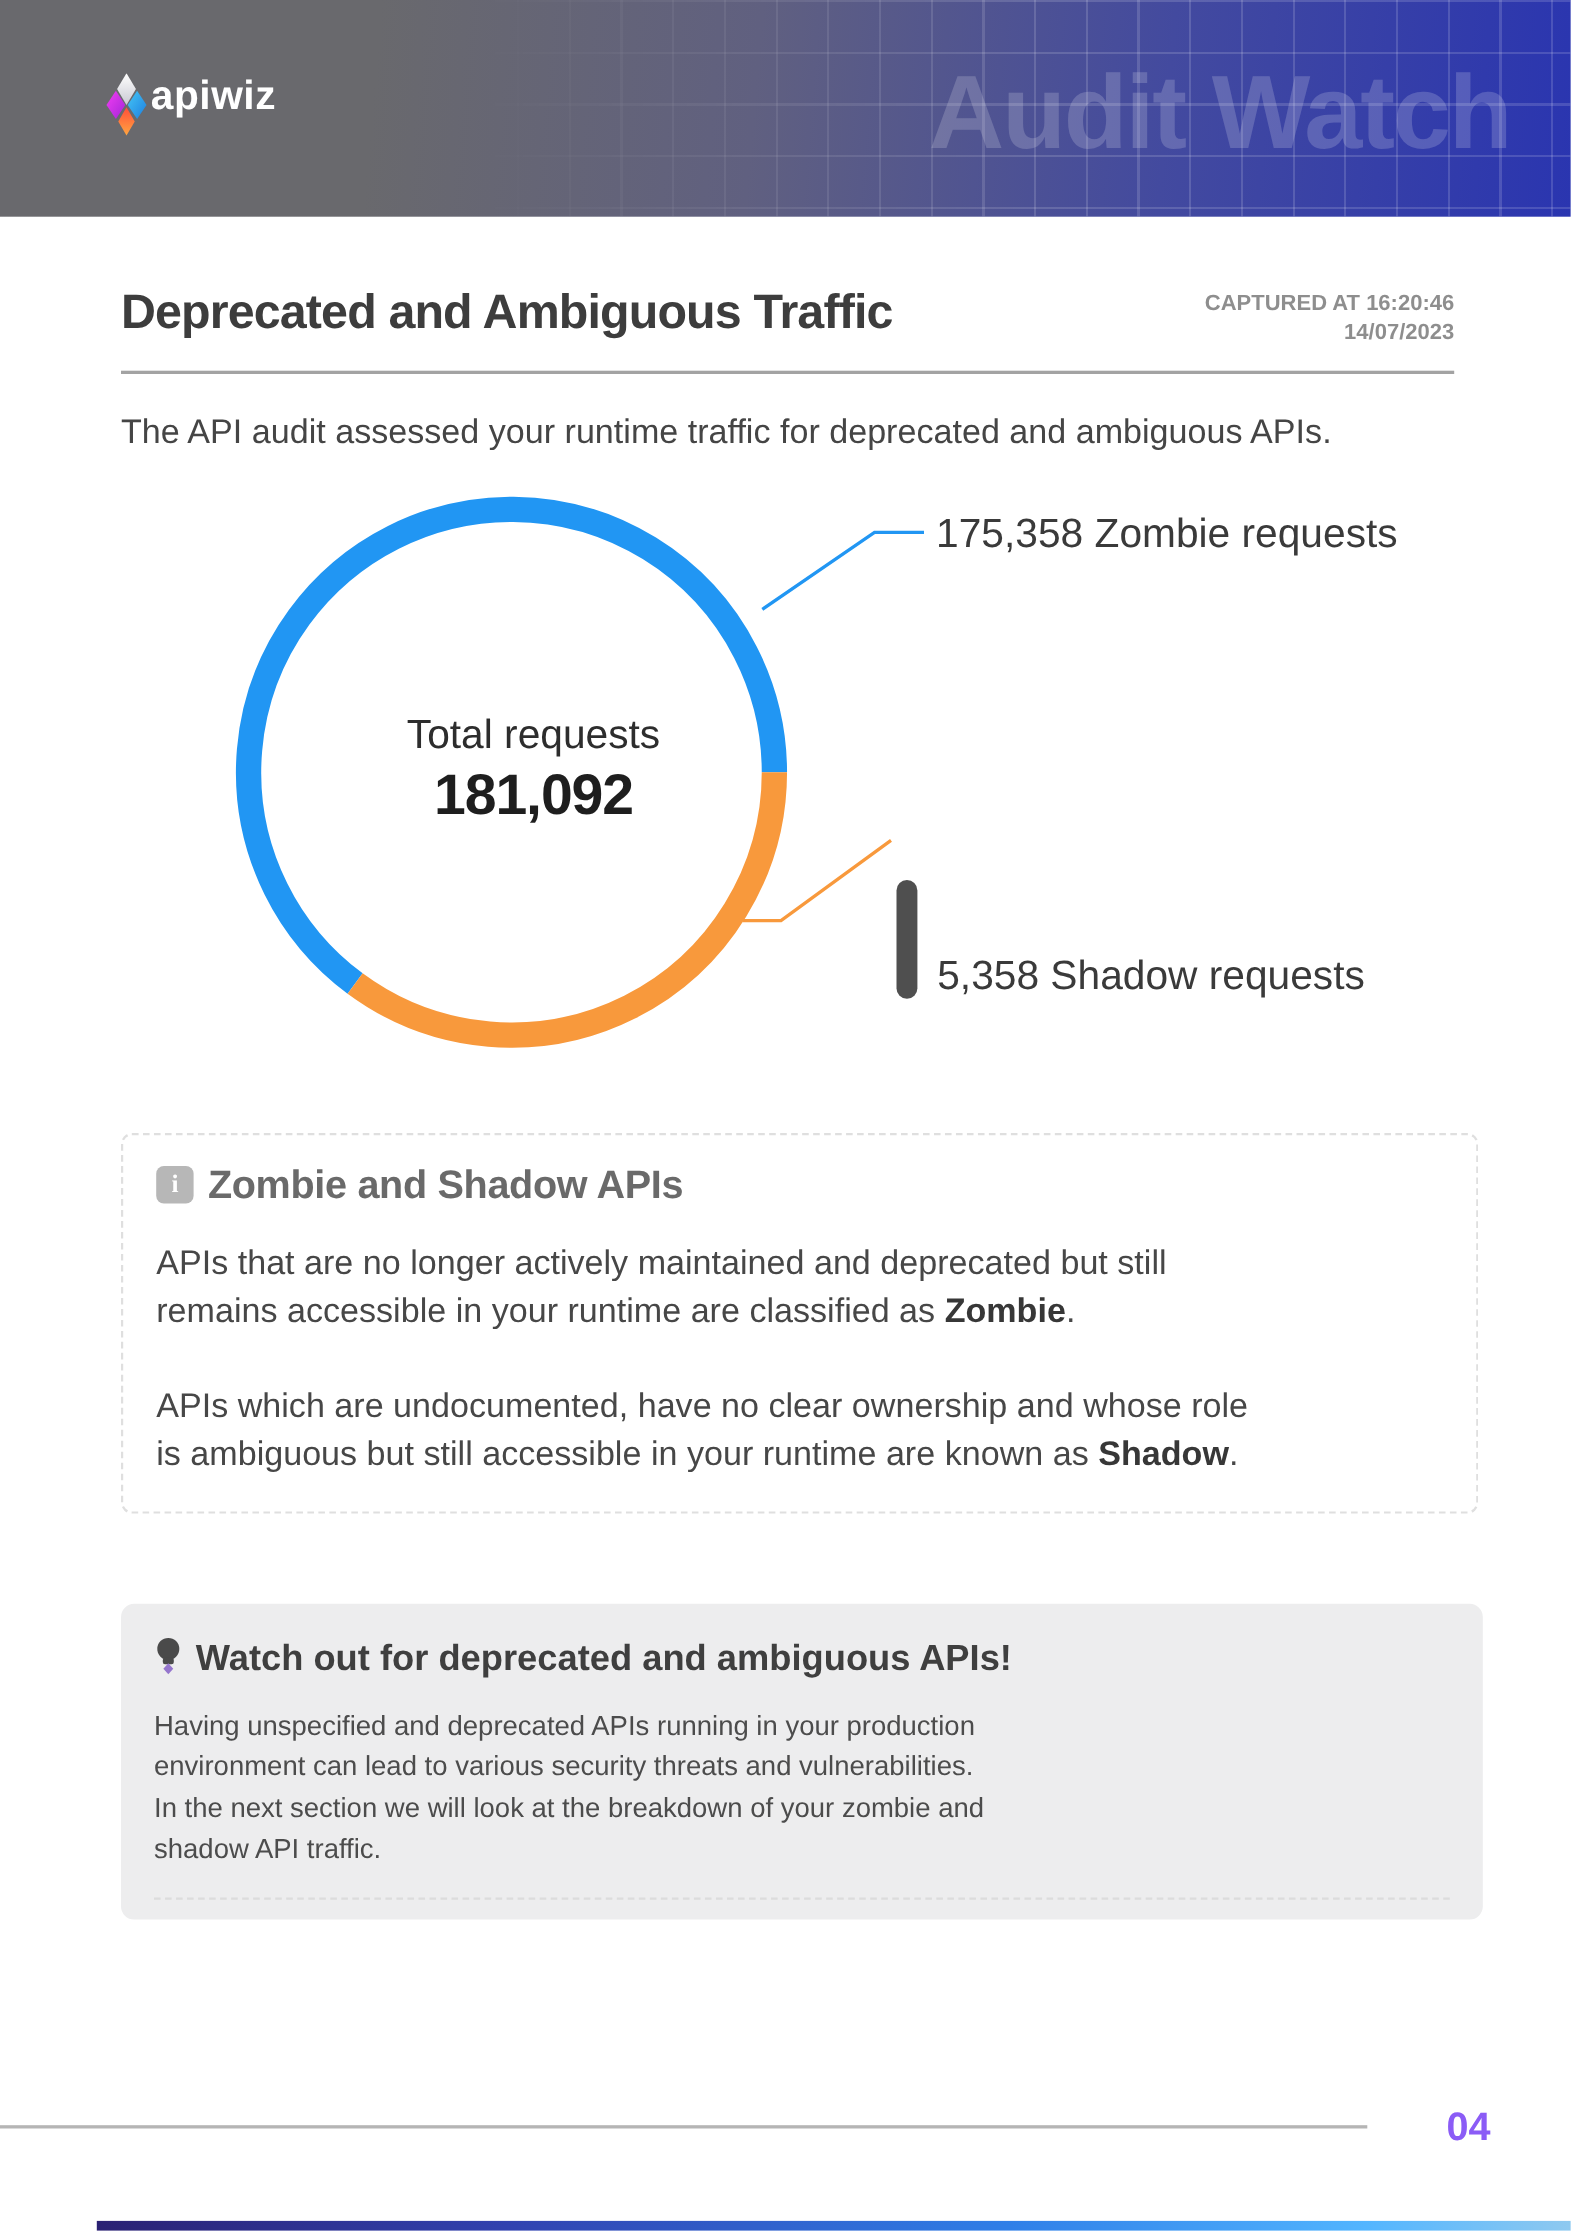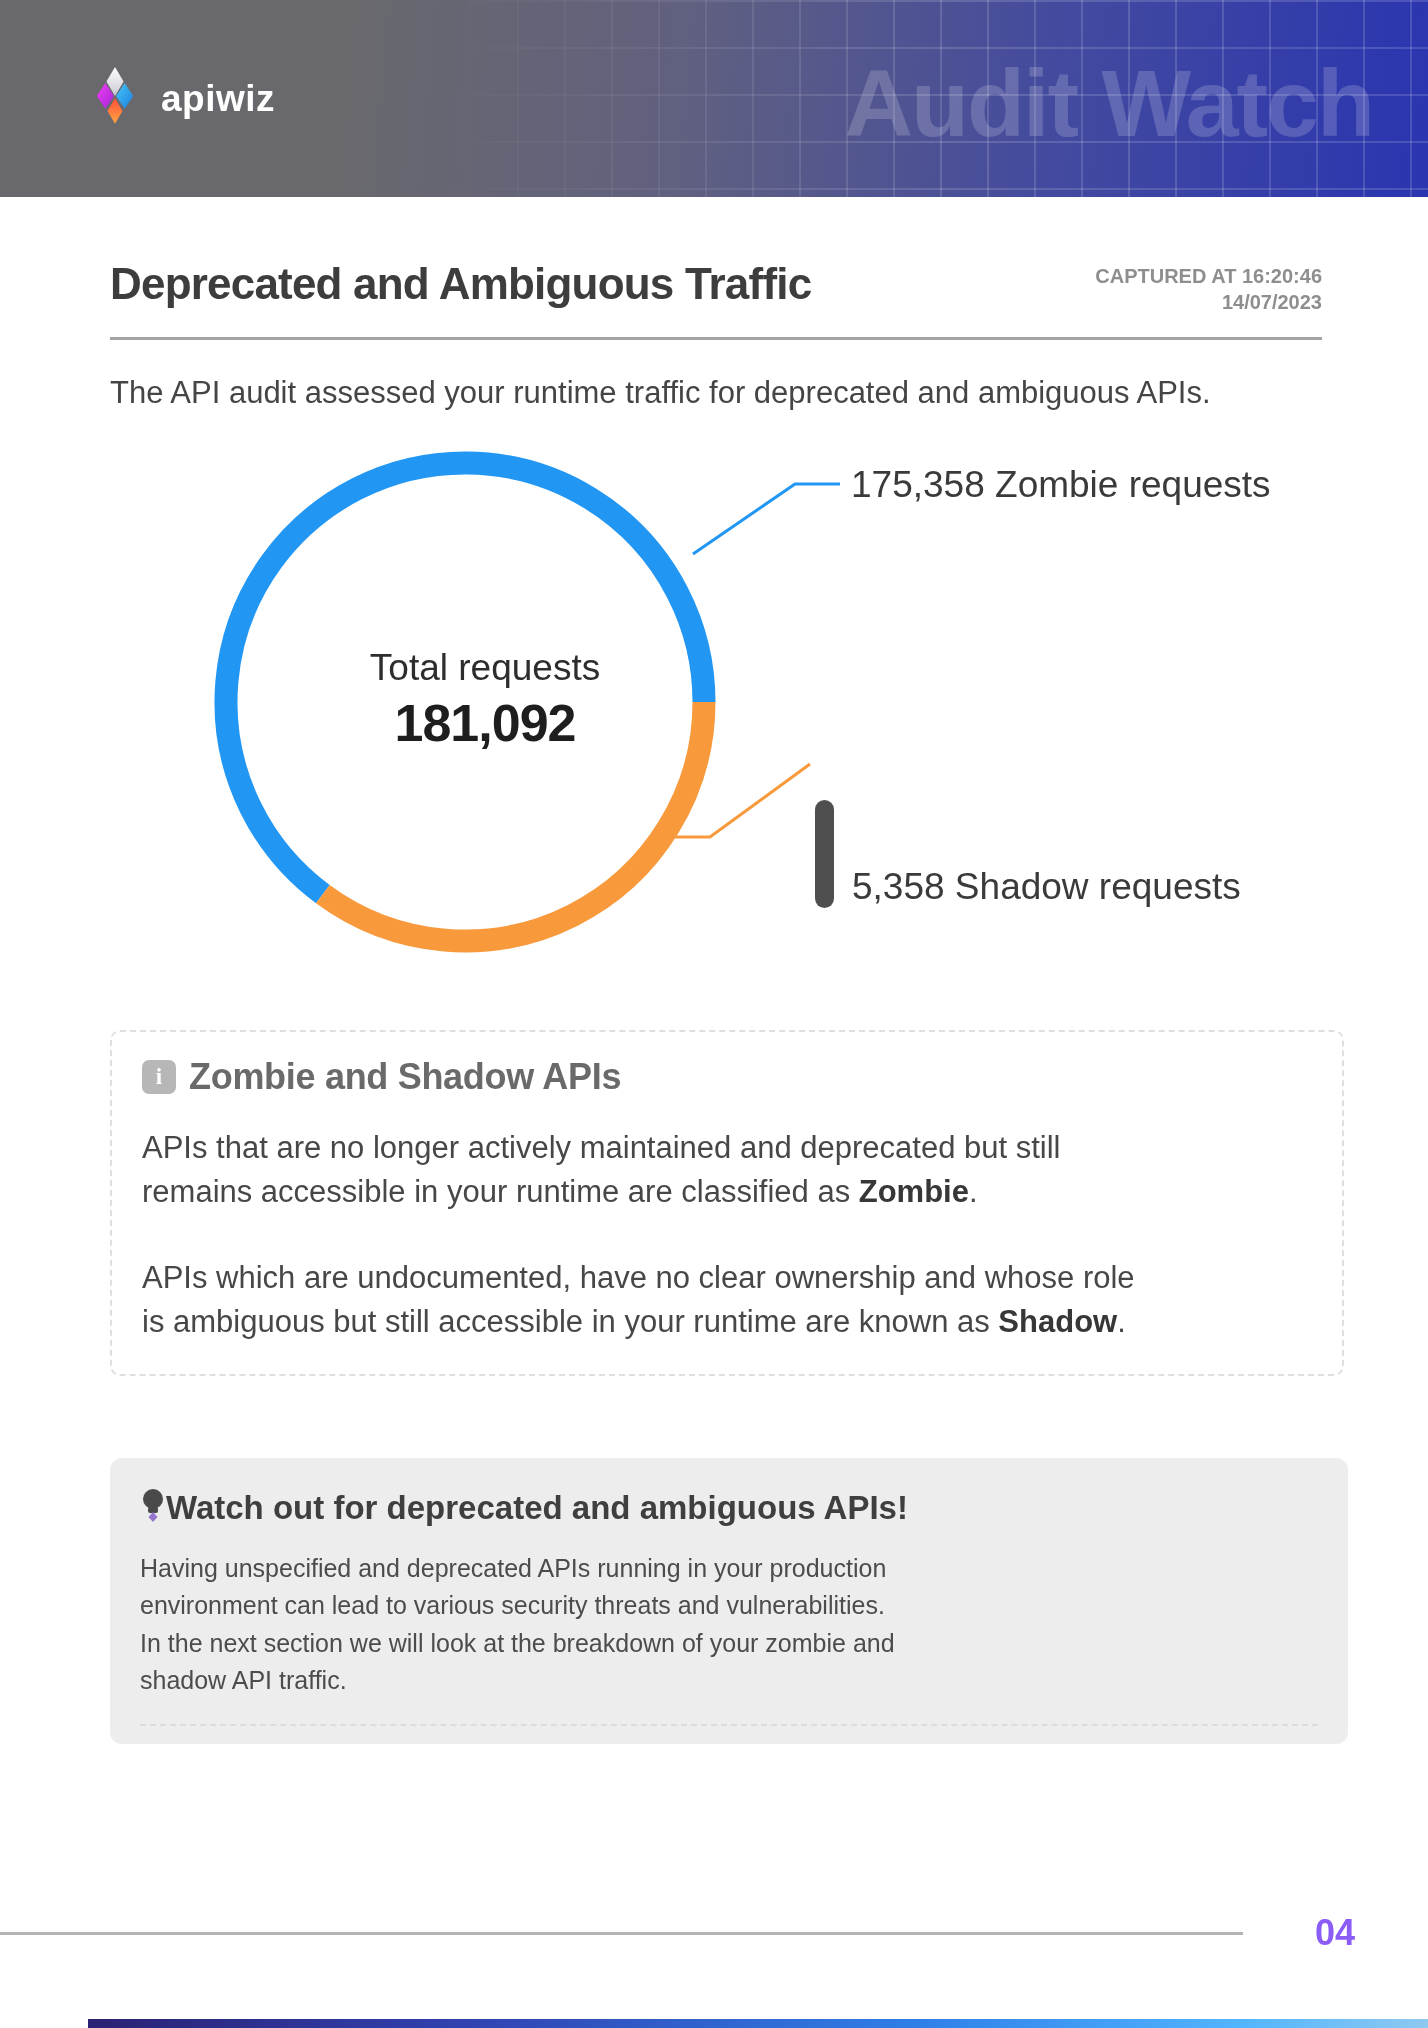--- a/index.html
+++ b/index.html
@@ -15,21 +15,21 @@
     background:linear-gradient(95deg,#69696d 0%,#69696d 24%,#606080 48%,#434a9f 74%,#2a35b0 100%);
   }
   .grid-overlay {
     position:absolute; inset:0;
     background-image:
       repeating-linear-gradient(to right, rgba(255,255,255,.15) 0 2px, transparent 2px 47px),
       repeating-linear-gradient(to bottom, rgba(255,255,255,.15) 0 2px, transparent 2px 47px);
     -webkit-mask-image:linear-gradient(to right, transparent 0 30%, #000 66%);
             mask-image:linear-gradient(to right, transparent 0 30%, #000 66%);
   }
-  .brand { position:absolute; left:95px; top:50%; transform:translateY(-50%); display:flex; align-items:center; gap:26px; }
+  .brand { position:absolute; left:95px; top:50%; transform:translateY(-50%); display:flex; gap:2px; }
   .brand-text { color:#fff; font-size:37px; font-weight:700; letter-spacing:.5px; }
   .watermark {
     position:absolute; right:55px; top:50%; transform:translateY(-46%);
     font-size:95px; font-weight:800; letter-spacing:-2px; color:rgba(255,255,255,.18); white-space:nowrap;
   }
 
   
   .main { padding:62px 106px 0 110px; }
   .title-row { display:flex; justify-content:space-between; align-items:flex-start; }
   .page-title { font-size:44px; font-weight:800; letter-spacing:-.8px; color:#3d3d3d; }
@@ -63,21 +63,21 @@
   .info-p { margin-top:28px; font-size:31px; line-height:1.42; color:#474747; }
   .info-p + .info-p { margin-top:42px; }
   .info-p strong { color:#373737; }
 
   
   .warn-box {
     margin-top:82px; width:1238px; background:#ededee; border-radius:12px;
     padding:30px 30px 18px 30px;
   }
   .warn-title { font-size:33px; font-weight:700; color:#3f3f3f; }
-  .warn-title-row { display:flex; align-items:center; }
+  .warn-title-row { display:flex; align-items:flex-start; gap:12px; }
   .warn-body { margin-top:22px; font-size:25px; line-height:1.5; color:#4c4c4c; }
   .warn-rule { margin-top:24px; border-top:2px dashed #dcdcdc; }
 
   
   .footer { position:absolute; left:0; right:0; top:1912px; display:flex; align-items:center; }
   .footer-line { width:1243px; height:3px; background:#b5b5b5; }
   .footer-num { margin-left:72px; font-size:36px; font-weight:700; color:#8b5cf6; }
   .bottom-bar {
     position:absolute; left:88px; right:0; bottom:0; height:9px;
     background:linear-gradient(90deg,#2a2173 0%,#3142b0 28%,#2f7fe8 62%,#52b5ff 86%,#8ec9f0 100%);

